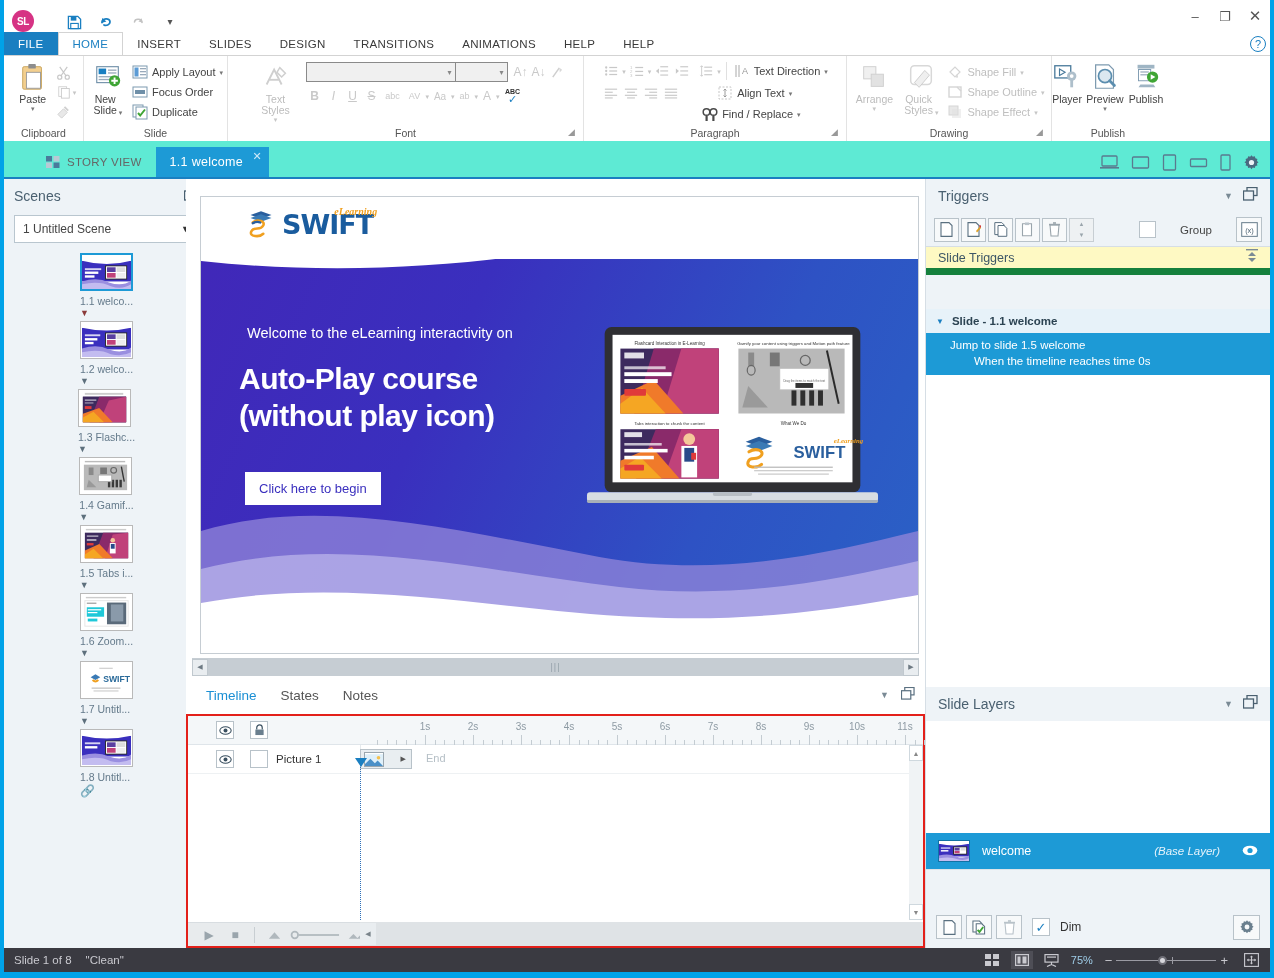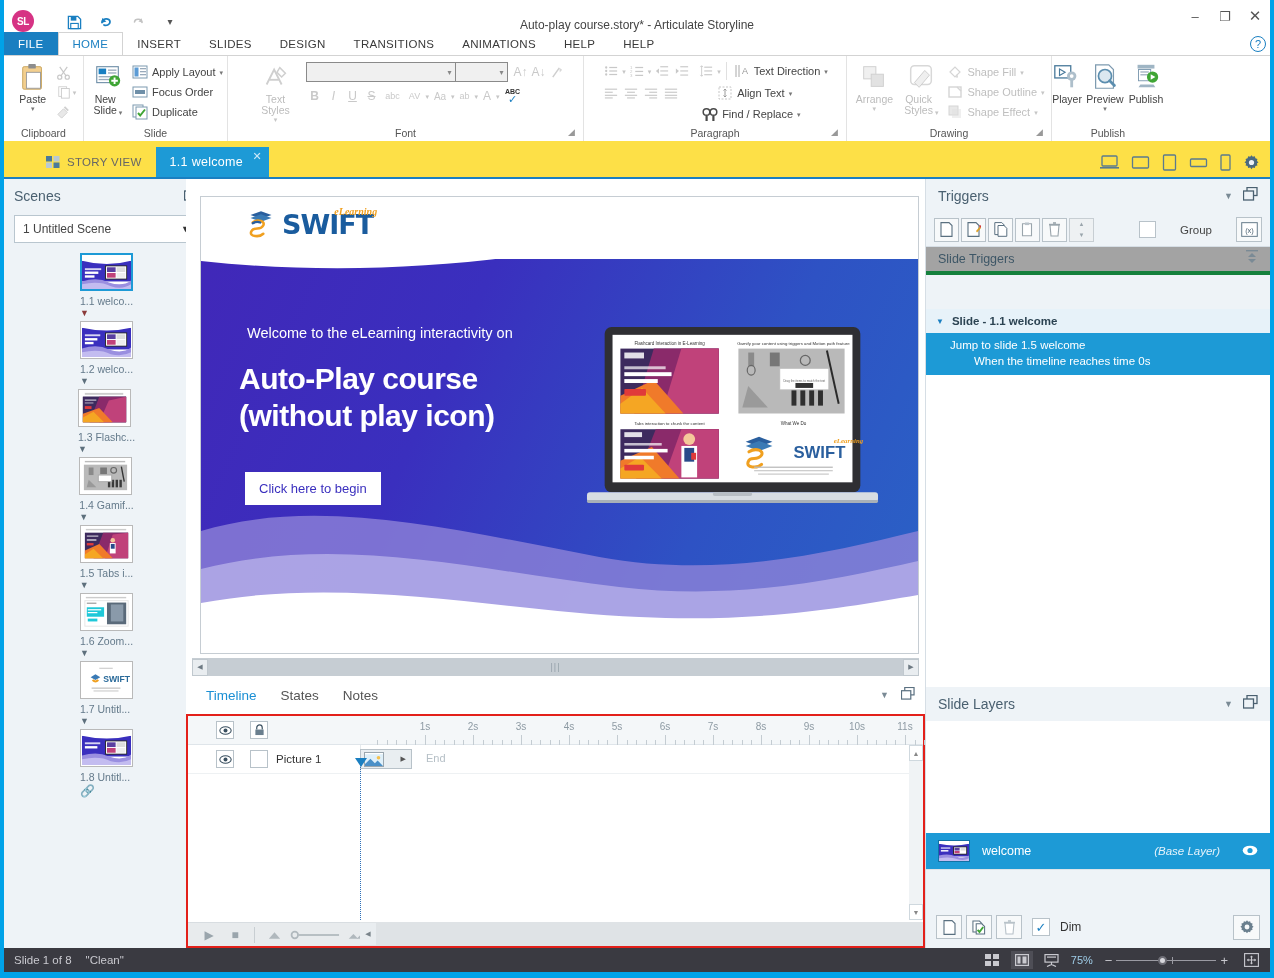--- a/index.html
+++ b/index.html
@@ -118,21 +118,21 @@
   }
   .fbtn {
     width: 18px; height: 18px; display: flex; align-items: center; justify-content: center;
     color: #c9c9c9; font-size: 12px; cursor: pointer; flex: none;
   }
   .fbtn.on { color: #333; }
 
   
   .viewbar {
     position: absolute; left: 4px; top: 141px; right: 4px; height: 38px;
-    background: #fde047; border-bottom: 2px solid #1a7fc1;
+    background: #5eead4; border-bottom: 2px solid #1a7fc1;
     display: flex; align-items: flex-end;
   }
   .vtab {
     height: 30px; display: flex; align-items: center; gap: 7px;
     padding: 0 14px; font-size: 11.5px; color: #666; cursor: pointer;
     letter-spacing: 0.3px;
   }
   .vtab.active { background: #1d9ad6; color: #fff; font-size: 12.5px; position: relative; padding-right: 26px; }
   .vtab .tabclose {
     position: absolute; right: 7px; top: 3px; font-size: 11px; color: #cfe9f8; cursor: pointer;
@@ -318,22 +318,22 @@
   }
   .tb-btn {
     width: 25px; height: 24px; border: 1px solid #b8c2c9; background: #f7f9fa;
     display: flex; align-items: center; justify-content: center; cursor: pointer;
   }
   .tb-spin { display: flex; flex-direction: column; width: 25px; height: 24px; border: 1px solid #c7ced3; background: #eef1f3; }
   .tb-spin div { flex: 1; display: flex; align-items: center; justify-content: center; font-size: 6px; color: #9aa5ac; cursor: pointer; }
   .group-chk { width: 17px; height: 17px; border: 1px solid #b8c2c9; background: #fff; cursor: pointer; }
   .group-lbl { font-size: 11.5px; color: #444; }
   .slide-trig-head {
-    height: 28px; background: #a3a3a3; display: flex; align-items: center; padding: 4px 12px;
-    border-bottom: 4px solid #15803d;
+    height: 28px; background: #fef9c3; display: flex; align-items: center; padding: 4px 12px;
+    border-bottom: 7px solid #15803d;
   }
   .st-title { font-size: 12.5px; color: #3d5666; }
   .trig-list { position: absolute; left: 0; right: 0; top: 130px; bottom: 0; background: #fff; }
   .trig-group { height: 24px; display: flex; align-items: center; gap: 8px; padding-left: 10px;
     background: #e7f2f9; cursor: pointer; }
   .trig-group .tw { font-size: 8px; color: #1a7fc1; }
   .trig-group .tt { font-size: 11.5px; color: #2c4352; font-weight: bold; }
   .trig-item { background: #1d9ad6; padding: 6px 0 8px 24px; cursor: pointer; }
   .trig-item .l1 { font-size: 11.5px; color: #fff; }
   .trig-item .l2 { font-size: 11.5px; color: #fff; padding-left: 24px; margin-top: 4px; }
@@ -402,21 +402,20 @@
           </svg>
       </div>
       <div class="qat-btn disabled">
         <svg viewBox="0 0 16 16" width="16" height="16">
             <path d="M12 8.5 C12 4.5, 5 4, 4.5 8" fill="none" stroke="#c3c3c3" stroke-width="1.6" stroke-linecap="round"></path>
             <path d="M11.8 4.3 L12.4 8.6 L8.4 7.4 Z" fill="#c3c3c3"></path>
           </svg>
       </div>
       <div class="qat-btn small">▾</div>
     </div>
-    <div class="title-text">Auto-play course.story* - Articulate Storyline</div>
     <div class="win-buttons">
       <div class="win-btn">–</div>
       <div class="win-btn">❐</div>
       <div class="win-btn close">✕</div>
     </div>
   </div>
 
   <div class="ribbon-tabs">
     <div class="rtab file">FILE</div>
     <div class="rtab active">HOME</div>

